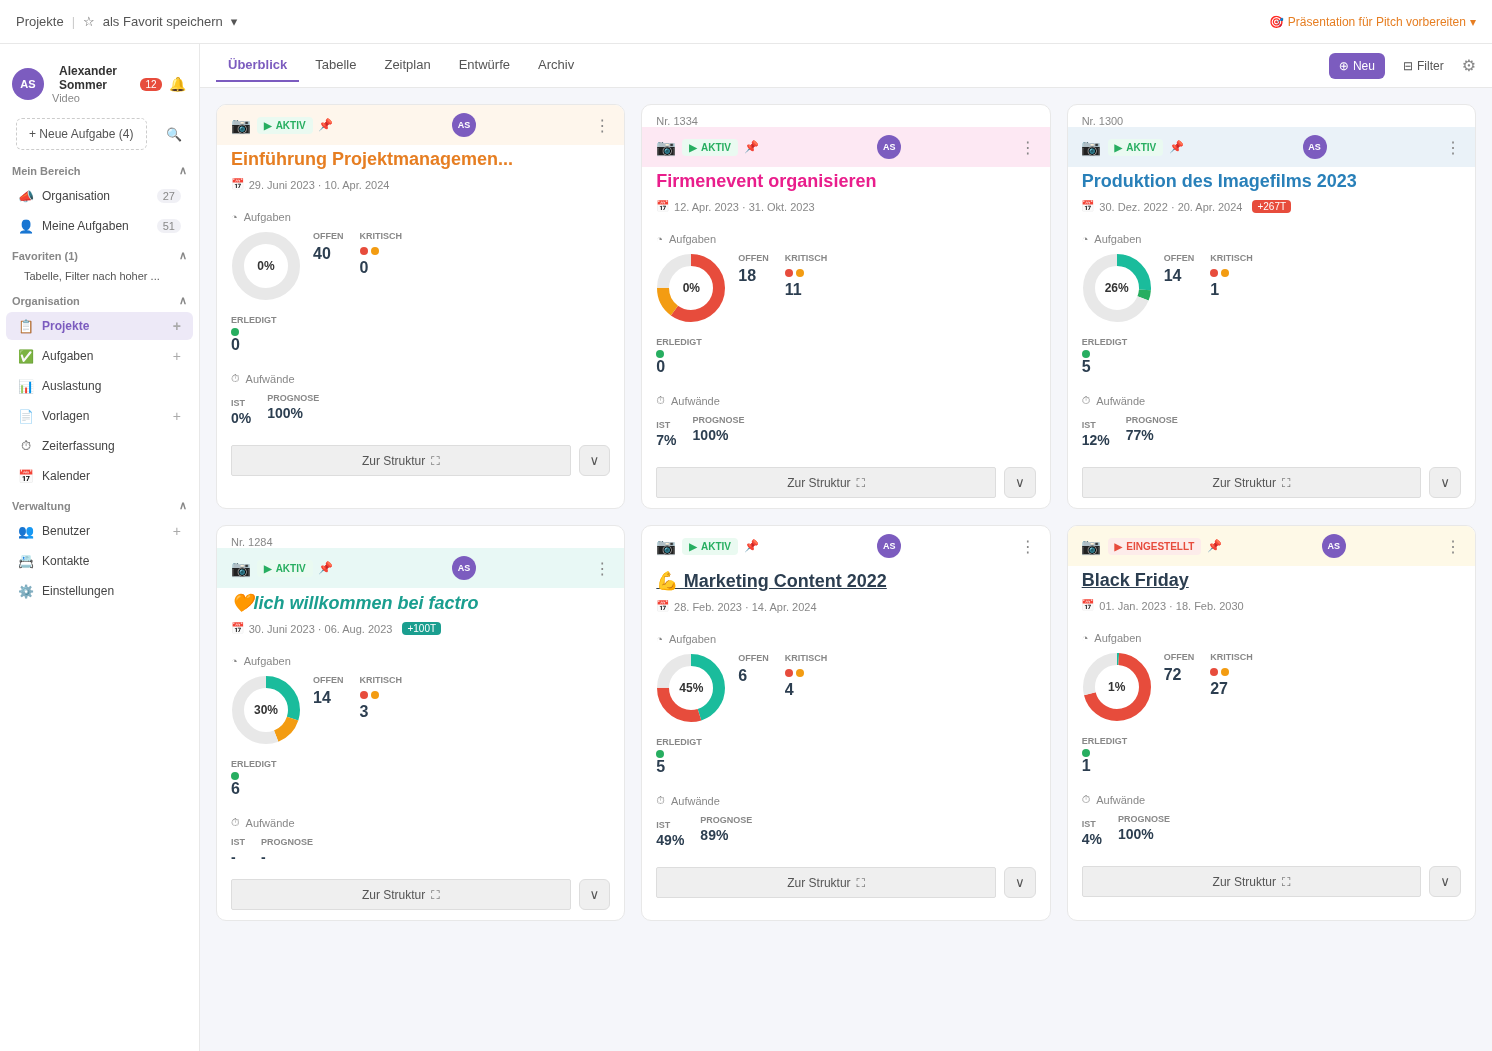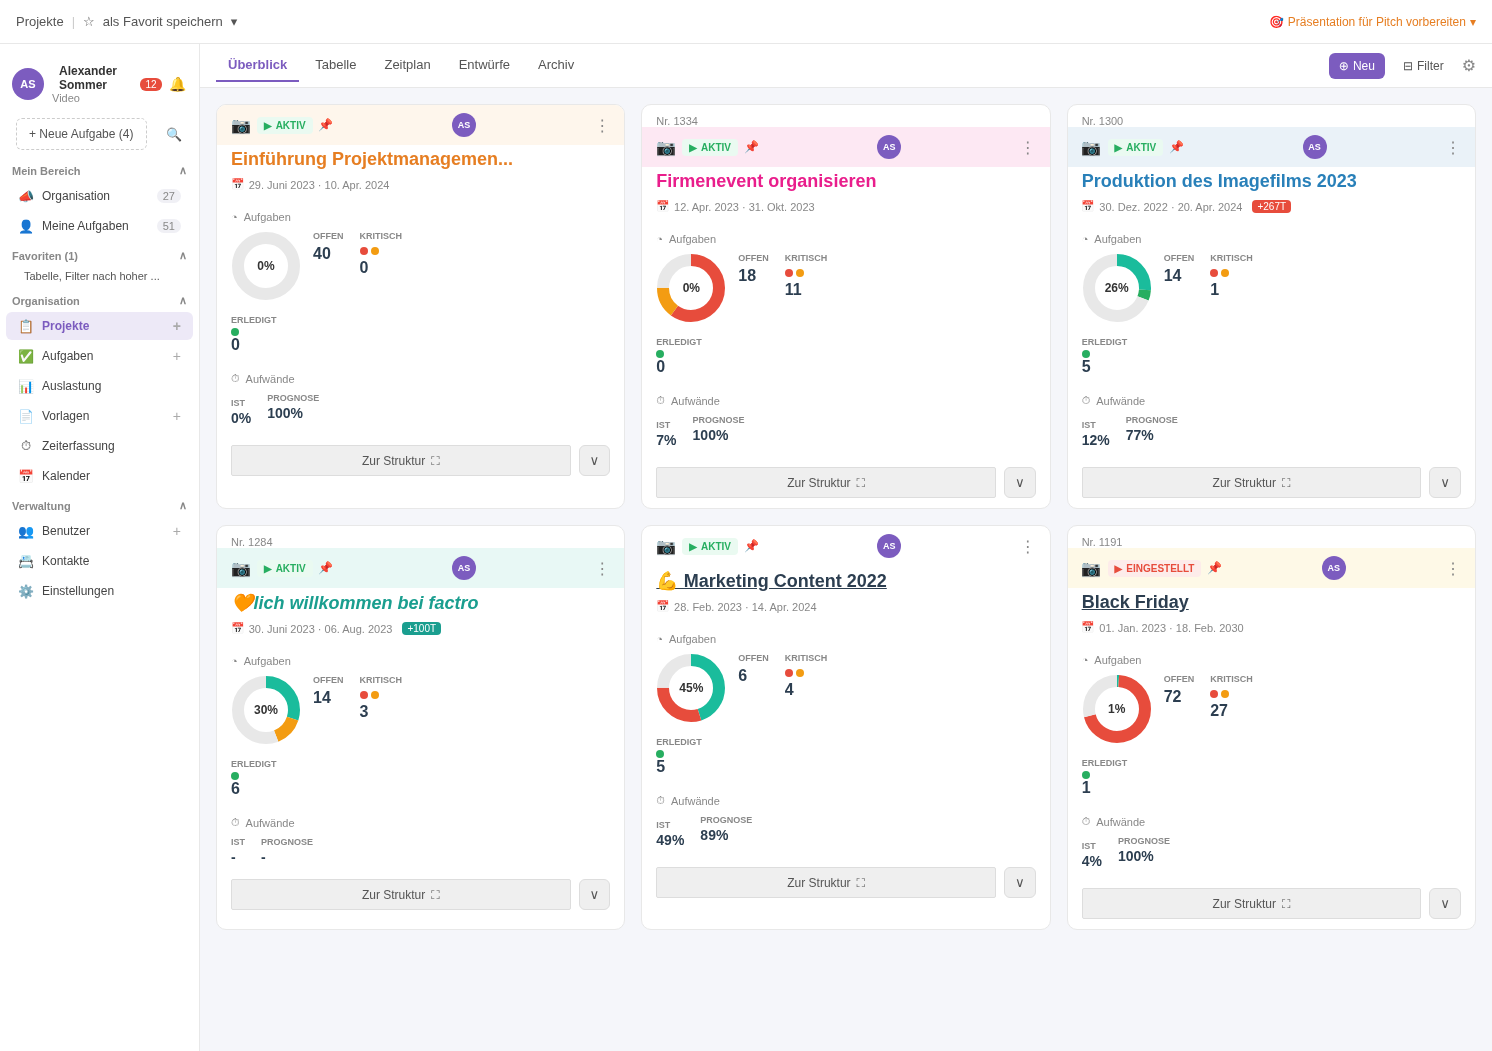--- a/index.html
+++ b/index.html
@@ -624,21 +624,20 @@
       </div>
     </div>
     <div class="card-footer">
       <button class="structure-btn">
         Zur Struktur <span>⛶</span>
       </button>
       <button class="expand-btn">∨</button>
     </div>
   </div>
           <div class="project-card">
-    <div class="card-number">Nr. 1191</div>
     <div class="card-header bg-yellow">
       <span style="font-size:16px">📷</span>
       <span class="status-badge eingestellt">
         <span>▶</span>
         EINGESTELLT
       </span>
       <span class="pin-icon">📌</span>
       <div class="avatar-sm" style="margin-left:auto;">AS</div>
       <span class="more-icon">⋮</span>
     </div>

